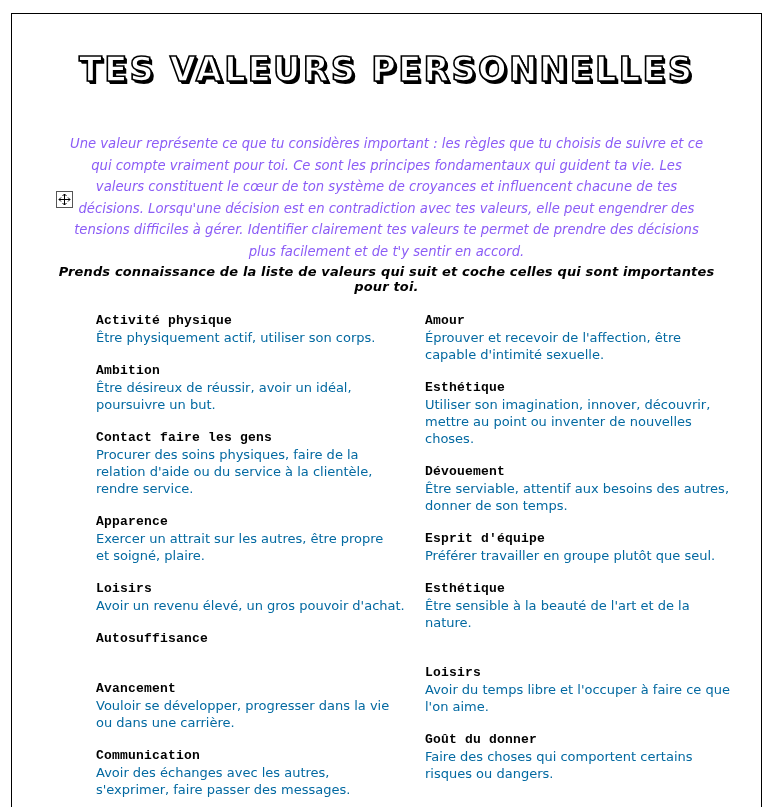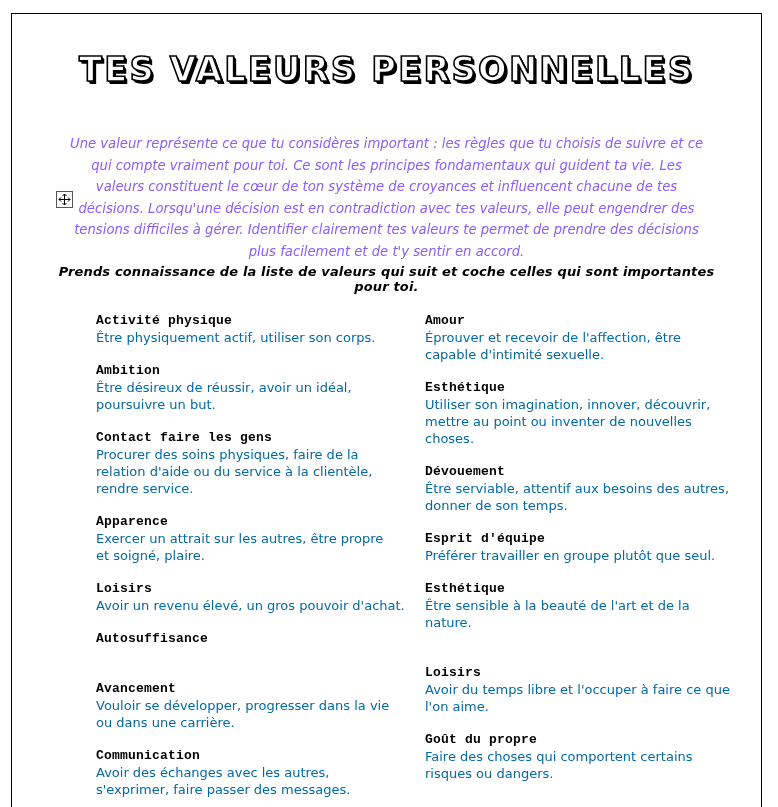--- a/index.html
+++ b/index.html
@@ -209,20 +209,20 @@
           <div class="entry-title">Esthétique</div>
           <div class="entry-desc">Être sensible à la beauté de l'art et de la
 nature.</div>
         </div>
         <div class="entry">
           <div class="entry-title">Loisirs</div>
           <div class="entry-desc">Avoir du temps libre et l'occuper à faire ce que
 l'on aime.</div>
         </div>
         <div class="entry">
-          <div class="entry-title">Goût du propre</div>
+          <div class="entry-title">Goût du donner</div>
           <div class="entry-desc">Faire des choses qui comportent certains
 risques ou dangers.</div>
         </div>
       </div>
   </div>
 
 </div>
 
 </body></html>

